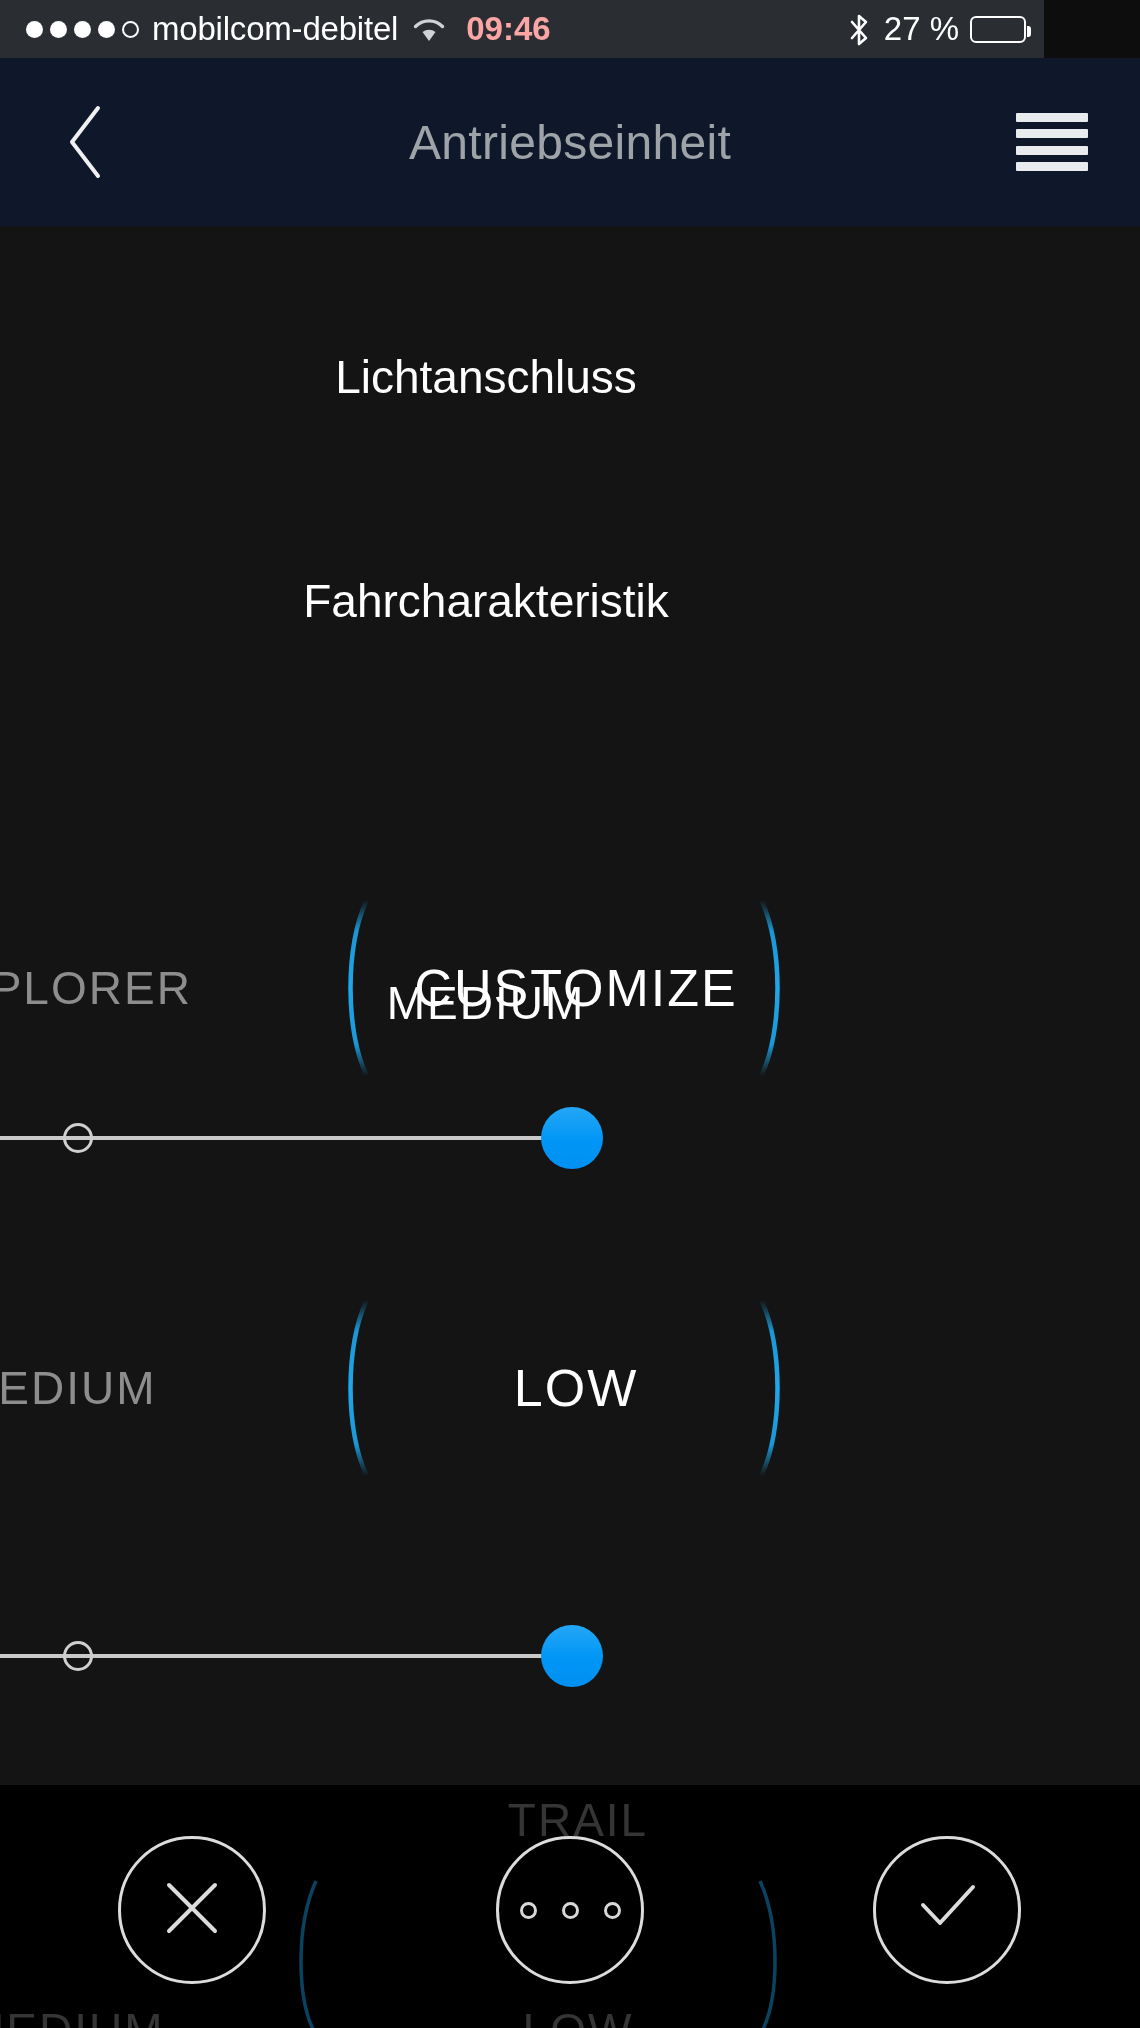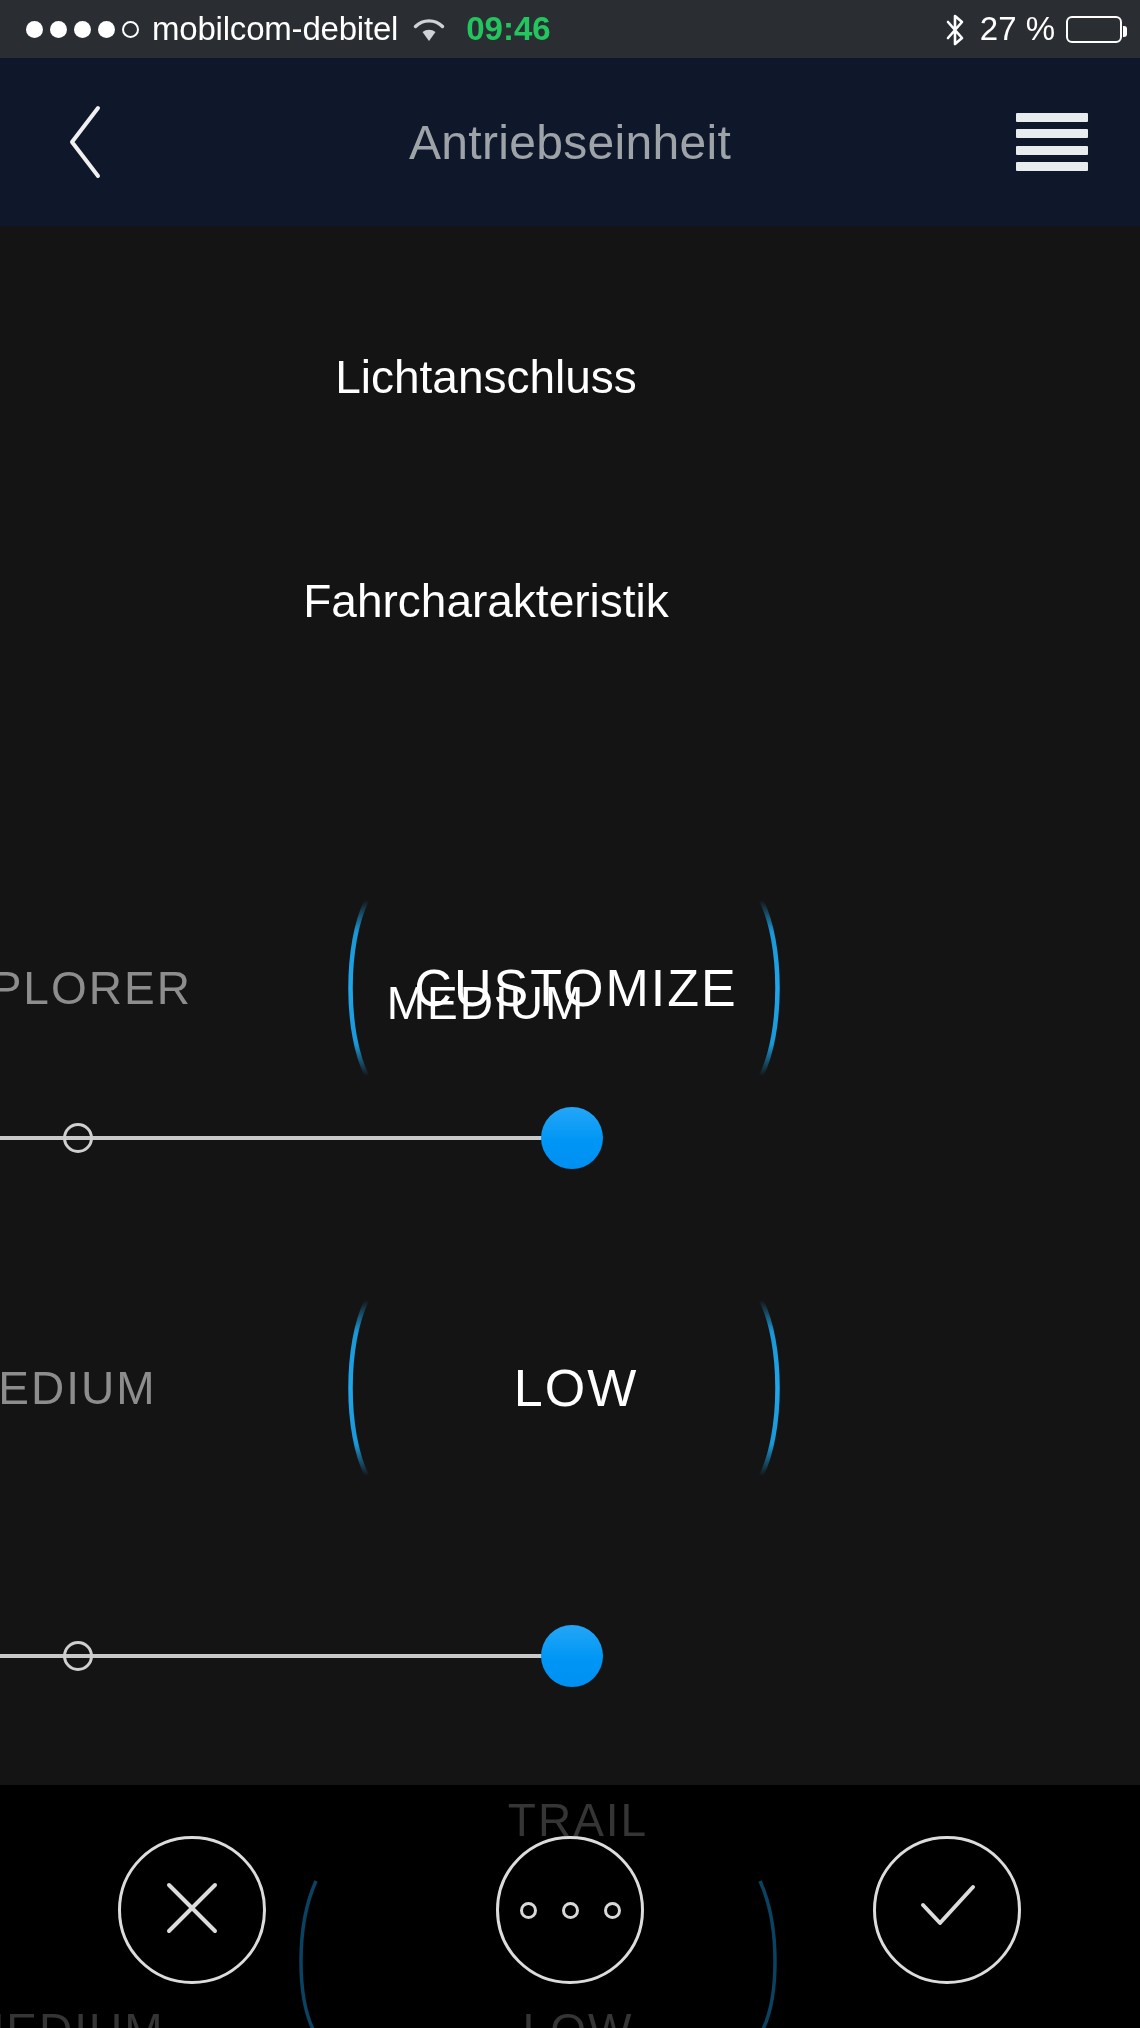--- a/index.html
+++ b/index.html
@@ -20,21 +20,21 @@
     width: 1140px;
     height: 2028px;
     background: #0d0d0d;
     overflow: hidden;
   }
 
   
   .statusbar {
     position: absolute;
     top: 0; left: 0;
-    width: 1140px;
+    width: 1044px;
     height: 58px;
     background: #2a2e33;
     display: flex;
     align-items: center;
     color: #ffffff;
   }
   .sb-left {
     display: flex;
     align-items: center;
     margin-left: 26px;
@@ -64,21 +64,21 @@
   }
   .wifi-icon {
     width: 34px; height: 26px;
     position: relative;
     margin-right: 20px;
     margin-top: 2px;
   }
   .clock {
     font-size: 33px;
     font-weight: bold;
-    color: #22c55e;
+    color: #fca5a5;
     letter-spacing: 0px;
   }
   .sb-right {
     position: absolute;
     right: 18px;
     display: flex;
     align-items: center;
   }
   .bt-icon {
     width: 22px; height: 32px;

